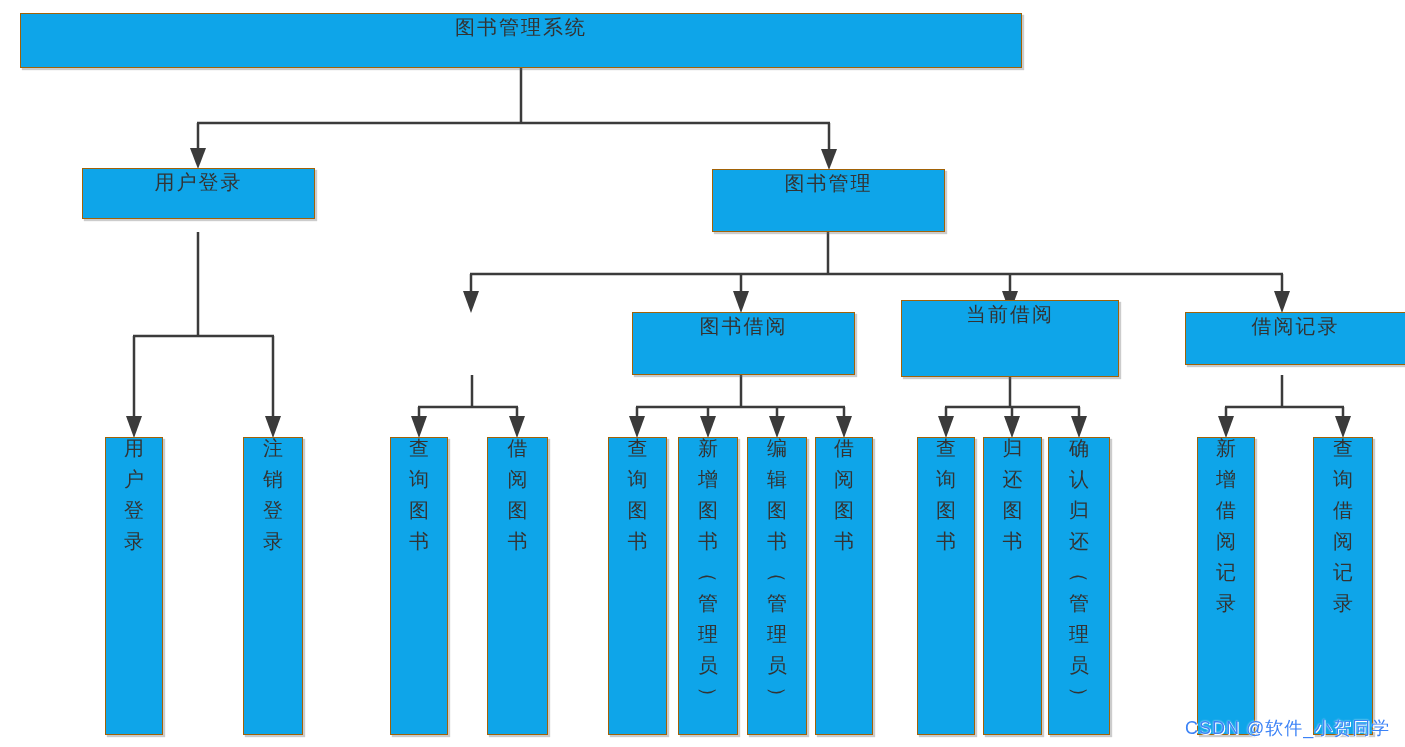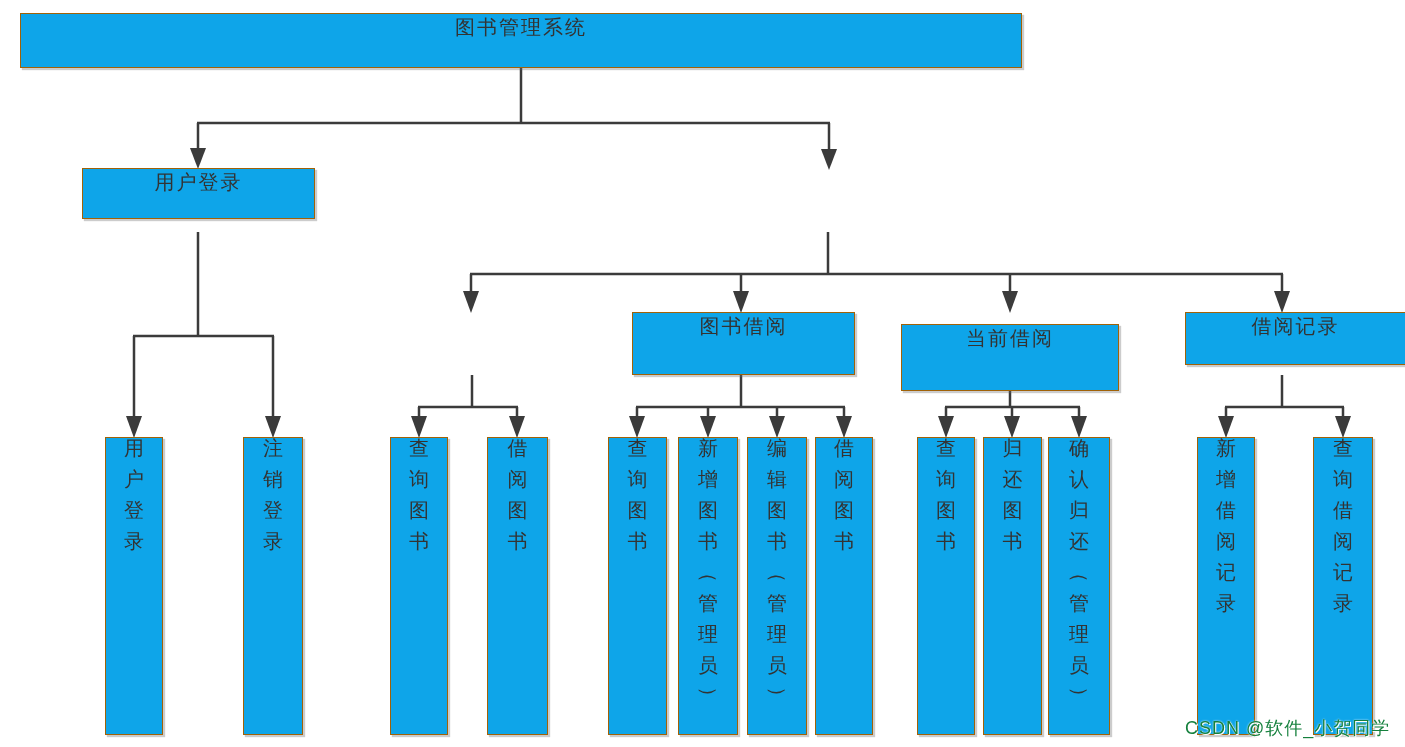--- a/index.html
+++ b/index.html
@@ -22,21 +22,21 @@
   .v-label { display:flex; flex-direction:column; align-items:center; }
   .v-label span {
     display:block; height:21px; line-height:21px;
     font-size:20px; text-align:center;
   }
   .v-label span + span { margin-top:10px; }
   .v-label span.rot { transform:rotate(90deg); }
   .watermark {
     position:absolute; z-index:5;
     font-size:18px; letter-spacing:1px; white-space:nowrap;
-    color:#15803d;
+    color:#3b82f6;
     text-shadow:0 0 2px #ffffff, 1px 1px 0 #ffffff;
   }
 </style>
 </head>
 <body>
 
 <div id="canvas">
 
   <svg id="connectors" width="1405" height="747" viewBox="0 0 1405 747">
     <g stroke="#3b3b3b" stroke-width="2.5" fill="none">
@@ -103,25 +103,28 @@
     </g>
   </svg>
 
   <div class="node h-node" style="left:20px;top:13px;width:1002px;height:55px">
     <span>图书管理系统</span>
   </div>
 
   <div class="node h-node" style="left:82px;top:168px;width:233px;height:51px">
     <span>用户登录</span>
   </div>
+  <div class="node h-node" style="left:712px;top:169px;width:233px;height:63px">
+    <span>图书管理</span>
+  </div>
 
   <div class="node h-node" style="left:632px;top:312px;width:223px;height:63px">
     <span>图书借阅</span>
   </div>
-  <div class="node h-node" style="left:901px;top:324px;width:218px;height:67px">
+  <div class="node h-node" style="left:901px;top:300px;width:218px;height:77px">
     <span>当前借阅</span>
   </div>
   <div class="node h-node" style="left:1185px;top:312px;width:221px;height:53px">
     <span>借阅记录</span>
   </div>
 
   <div class="node" style="left:105px;top:437px;width:58px;height:298px">
     <div class="v-label">
         <span>用</span>
         <span>户</span>

